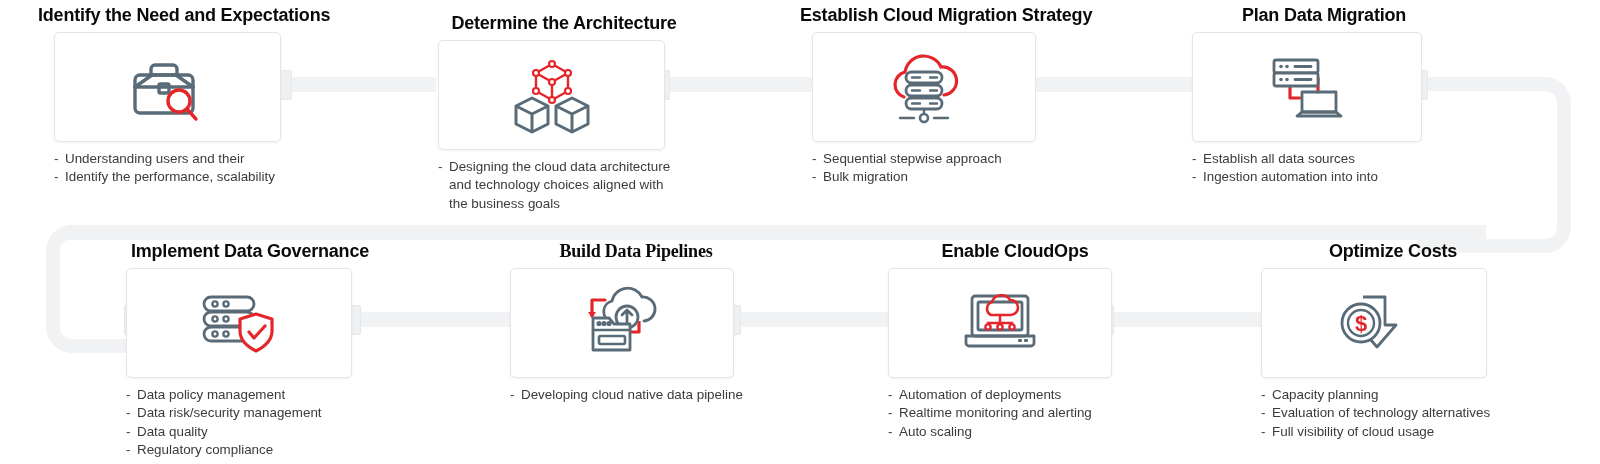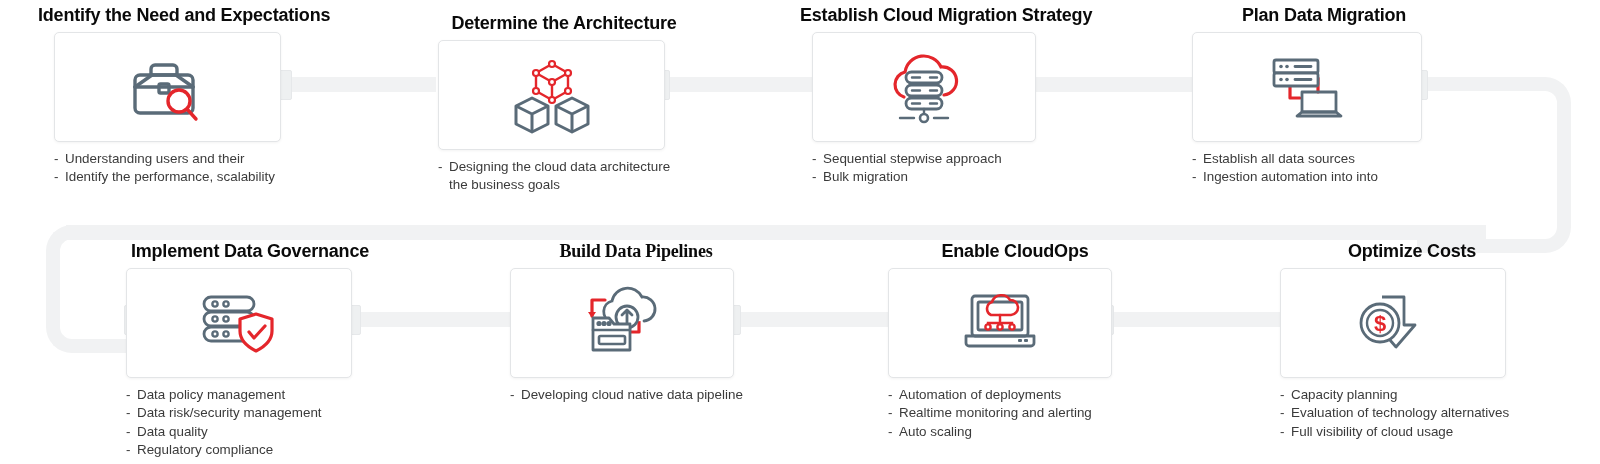--- a/index.html
+++ b/index.html
@@ -132,21 +132,21 @@
           <g fill="none" stroke="#5a6b78" stroke-width="3" stroke-linejoin="round">
             <path d="M26 42 L42 50 L42 68 L26 76 L10 68 L10 50 Z"></path>
             <path d="M10 50 L26 58 L42 50 M26 58 L26 76"></path>
             <path d="M66 42 L82 50 L82 68 L66 76 L50 68 L50 50 Z"></path>
             <path d="M50 50 L66 58 L82 50 M66 58 L66 76"></path>
           </g>
         </svg>
       </span>
     </div>
     <ul class="bullets" style="margin-left:18px;">
-      <li><span class="dash">-</span><span>Designing the cloud data architecture</span><span class="l2">the business goals</span></li>
+      <li><span class="dash">-</span><span>Designing the cloud data architecture</span><span class="l2">and technology choices aligned with</span><span class="l2">the business goals</span></li>
     </ul>
   </div>
 
   <div class="step" style="left:790px;top:5px;width:270px;">
     <div class="step-title" style="margin-left:10px;">Establish Cloud Migration Strategy</div>
     <div class="card" style="width:222px;height:108px;margin-left:22px;">
       <span>
         <svg width="88" height="74" viewBox="0 0 88 74">
           <path d="M24 47 a13 13 0 0 1 1 -25 a19 19 0 0 1 36 -5 a14 14 0 0 1 3 28" fill="none" stroke="#e4262b" stroke-width="3.2" stroke-linecap="round"></path>
           <g fill="#ffffff" stroke="#5a6b78" stroke-width="2.8">
@@ -296,21 +296,21 @@
         </svg>
       </span>
     </div>
     <ul class="bullets" style="margin-left:8px;">
       <li><span class="dash">-</span><span>Automation of deployments</span></li>
       <li><span class="dash">-</span><span>Realtime monitoring and alerting</span></li>
       <li><span class="dash">-</span><span>Auto scaling</span></li>
     </ul>
   </div>
 
-  <div class="step" style="left:1255px;top:241px;width:270px;margin-left:19px;">
+  <div class="step" style="left:1255px;top:241px;width:270px;">
     <div class="step-title" style="margin-left:6px;">Optimize Costs</div>
     <div class="card" style="width:224px;height:108px;margin-left:6px;">
       <span>
         <svg width="86" height="72" viewBox="0 0 86 72">
           <path d="M32 10 h22 v28 h11 l-19 22 l-19 -22 h11 v-17" fill="#ffffff" stroke="#5a6b78" stroke-width="2.8" stroke-linejoin="round"></path>
           <circle cx="30" cy="36" r="19" fill="#ffffff" stroke="#5a6b78" stroke-width="2.8"></circle>
           <circle cx="30" cy="36" r="13" fill="#ffffff" stroke="#5a6b78" stroke-width="2.4"></circle>
           <text x="30" y="44" text-anchor="middle" font-family="'Liberation Sans', sans-serif" font-size="22" font-weight="bold" fill="#e4262b">$</text>
         </svg>
       </span>

